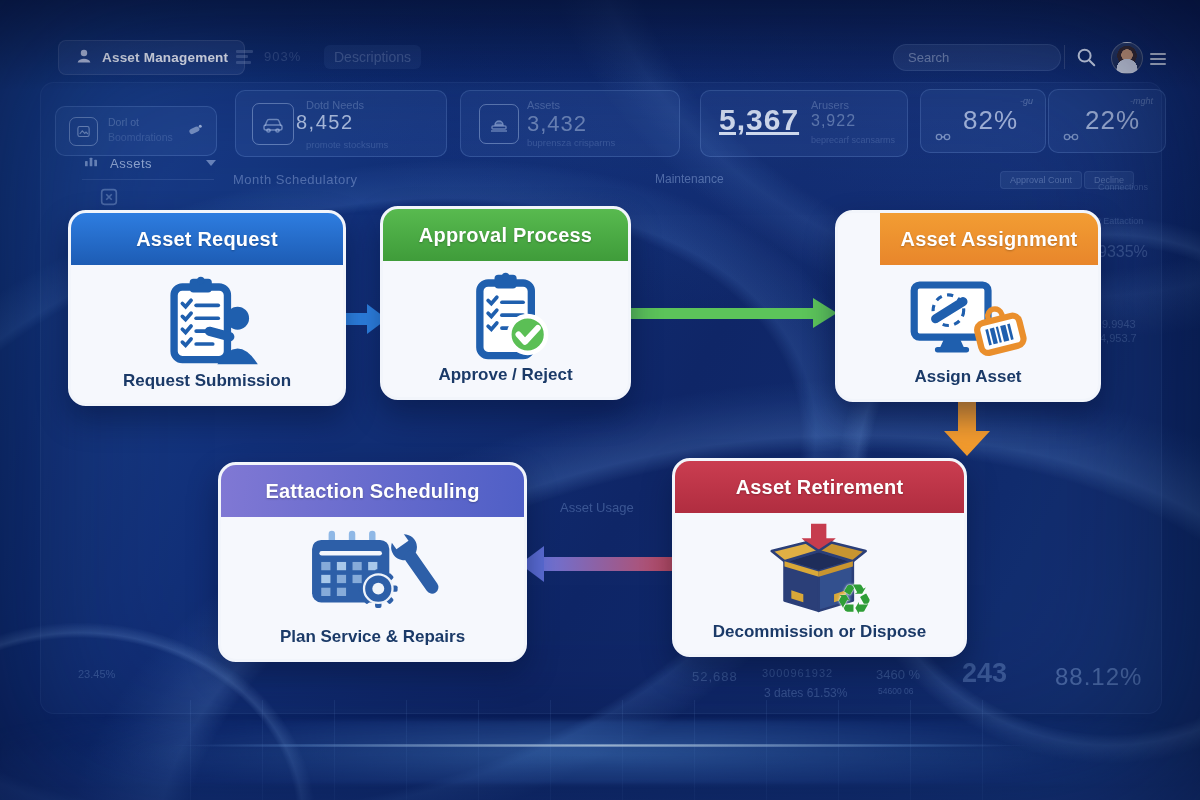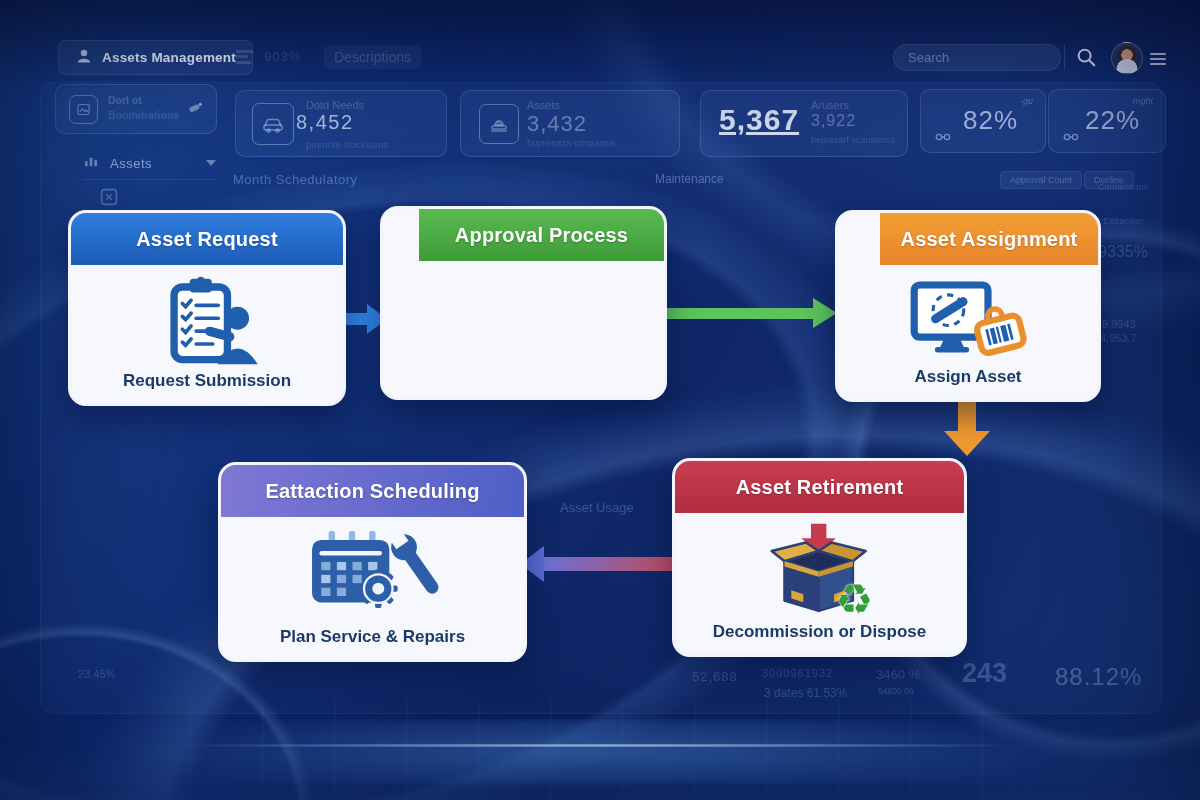--- a/index.html
+++ b/index.html
@@ -50,21 +50,21 @@
       radial-gradient(circle at 50% 42%, #3a2b2e 0 42%, transparent 43%),
       linear-gradient(180deg, #2c3f6e, #1b2c55); }
   .hamburger { position:absolute; left:1150px; top:50px; width:16px; cursor:pointer; }
   .hamburger i { display:block; height:2px; margin:3px 0; background:rgba(240,246,255,0.85); border-radius:1px; }
 
   
   .stat { position:absolute; border-radius:10px; background:rgba(70,110,190,0.17); border:1px solid rgba(140,180,240,0.22); }
   .stat .ibox { position:absolute; border:1.5px solid rgba(180,205,245,0.45); border-radius:7px; display:flex; align-items:center; justify-content:center; }
   .f1 { color:rgba(190,212,248,0.30); }
   .f2 { color:rgba(170,198,242,0.22); }
-  .st-a { left:55px; top:84px; width:160px; height:48px;font-weight:bold; }
+  .st-a { left:55px; top:106px; width:160px; height:48px; }
   .st-a .ibox { left:13px; top:10px; width:27px; height:27px; }
   .st-a .l1 { position:absolute; left:52px; top:9px; font-size:10.5px; }
   .st-a .l2 { position:absolute; left:52px; top:24px; font-size:10.5px; }
   .st-a .tag { position:absolute; right:12px; top:14px; }
   .st-b { left:235px; top:90px; width:210px; height:65px; }
   .st-b .ibox { left:16px; top:12px; width:40px; height:40px; }
   .st-b .title { position:absolute; left:70px; top:8px; font-size:11px; }
   .st-b .value { position:absolute; left:60px; top:20px; font-size:20px; font-weight:400; letter-spacing:1.5px; color:rgba(200,215,242,0.85); }
   .st-b .sub { position:absolute; left:70px; top:48px; font-size:9.5px; }
   .st-c { left:460px; top:90px; width:218px; height:65px; }
@@ -121,21 +121,21 @@
 
   
   .fcard { position:absolute; z-index:6; border-radius:18px; border:3px solid #f2f5fb; background:#f6f8fd;
     box-shadow:0 14px 30px rgba(5,15,50,0.45); display:flex; flex-direction:column; overflow:hidden; cursor:pointer; }
   .fhead { height:52px; flex:0 0 52px; display:flex; align-items:center; justify-content:center; }
   .fhead span { color:#fff; font-size:20px; font-weight:700; text-shadow:0 1px 2px rgba(0,0,0,0.25); letter-spacing:0.2px; }
   .fbody { flex:1; display:flex; flex-direction:column; align-items:center; justify-content:space-between; padding:10px 8px 12px; }
   .ficon { position:relative; height:92px; display:flex; align-items:center; justify-content:center; }
   .flabel { font-size:17px; font-weight:600; color:#1b3a68; }
   .c1 { left:68px;  top:210px; width:272px; height:190px; }
-  .c2 { left:380px; top:206px; width:245px; height:188px;padding-left:36px; }
+  .c2 { left:380px; top:206px; width:245px; height:188px; }
   .c3 { left:835px; top:210px; width:260px; height:186px; }
   .c4 { left:218px; top:462px; width:303px; height:194px; }
   .c5 { left:672px; top:458px; width:289px; height:193px; }
   .c1 .fhead { background:linear-gradient(180deg, var(--flow-blue,#2e7de0), var(--flow-blue-dark,#1d5cb4));justify-content:center; }
   .c2 .fhead { background:linear-gradient(180deg, var(--flow-green,#58ba4f), var(--flow-green-dark,#3f9c3a)); }
   .c3 .fhead { background:linear-gradient(180deg, var(--flow-orange,#f29d33), var(--flow-orange-dark,#e8862b));margin-left:42px; }
   .c5 .fhead { background:linear-gradient(180deg, var(--flow-red,#ca3d50), var(--flow-red-dark,#b02d40)); }
   .c4 .fhead { background:linear-gradient(95deg, var(--flow-purple,#8078d4), var(--flow-purple-dark,#4f5fc6)); }
   .recycle { position:absolute; right:2px; bottom:-6px; font-size:42px; line-height:1; color:#2f9e38;
     text-shadow:0 0 3px #fff, 0 0 1px #fff; }
@@ -172,21 +172,21 @@
   <div class="glow-line"></div>
   <div class="floor"></div>
 
   <div class="app-pill">
     <span>
       <svg width="18" height="18" viewBox="0 0 24 24" fill="#c7d2f0">
           <circle cx="12" cy="8" r="4.3"></circle>
           <path d="M3.5 20.5 C5 14, 19 14, 20.5 20.5 Z"></path>
         </svg>
     </span>
-    <span class="t">Assets Management</span>
+    <span class="t">Asset Management</span>
   </div>
   <div class="list-icon">
       <i></i>
       <i></i>
       <i></i>
     </div>
   <span class="faint-metric">903%</span>
   <span class="faint-pill">Descriptions</span>
   <div class="search-wrap">
     <input type="text" placeholder="Search" style="">
@@ -362,20 +362,40 @@
           <rect x="57" y="59" width="33" height="10" rx="5" fill="#1f5fae" transform="rotate(15 73 64)"></rect>
         </svg>
       </div>
       <div class="flabel">Request Submission</div>
     </div>
   </div>
 
   <div class="fcard c2">
     <div class="fhead">
       <span>Approval Process</span>
+    </div>
+    <div class="fbody">
+      <div class="ficon">
+        <svg height="92" viewBox="0 0 110 100">
+          <rect x="27" y="13" width="56" height="79" rx="9" fill="#ffffff" stroke="#1f5fae" stroke-width="8"></rect>
+          <rect x="43" y="4" width="24" height="15" rx="4" fill="#1f5fae"></rect>
+          <circle cx="55" cy="6" r="4" fill="#1f5fae"></circle>
+          <g stroke="#1f5fae" stroke-width="4" fill="none" stroke-linecap="round">
+            <path d="M36 32 l3.5 3.5 6-7"></path>
+              <line x1="51" y1="34" x2="74" y2="34"></line>
+            <path d="M36 46 l3.5 3.5 6-7"></path>
+              <line x1="51" y1="48" x2="74" y2="48"></line>
+            <path d="M36 60 l3.5 3.5 6-7"></path>
+              <line x1="51" y1="62" x2="62" y2="62"></line>
+          </g>
+          <circle cx="79" cy="69" r="20" fill="#5bbf55" stroke="#ffffff" stroke-width="5"></circle>
+          <path d="M69 69 l7 8 14 -15" stroke="#ffffff" stroke-width="6.5" fill="none" stroke-linecap="round" stroke-linejoin="round"></path>
+        </svg>
+      </div>
+      <div class="flabel">Approve / Reject</div>
     </div>
   </div>
 
   <div class="fcard c3">
     <div class="fhead">
       <span>Asset Assignment</span>
     </div>
     <div class="fbody">
       <div class="ficon">
         <svg height="90" viewBox="0 0 135 100">

